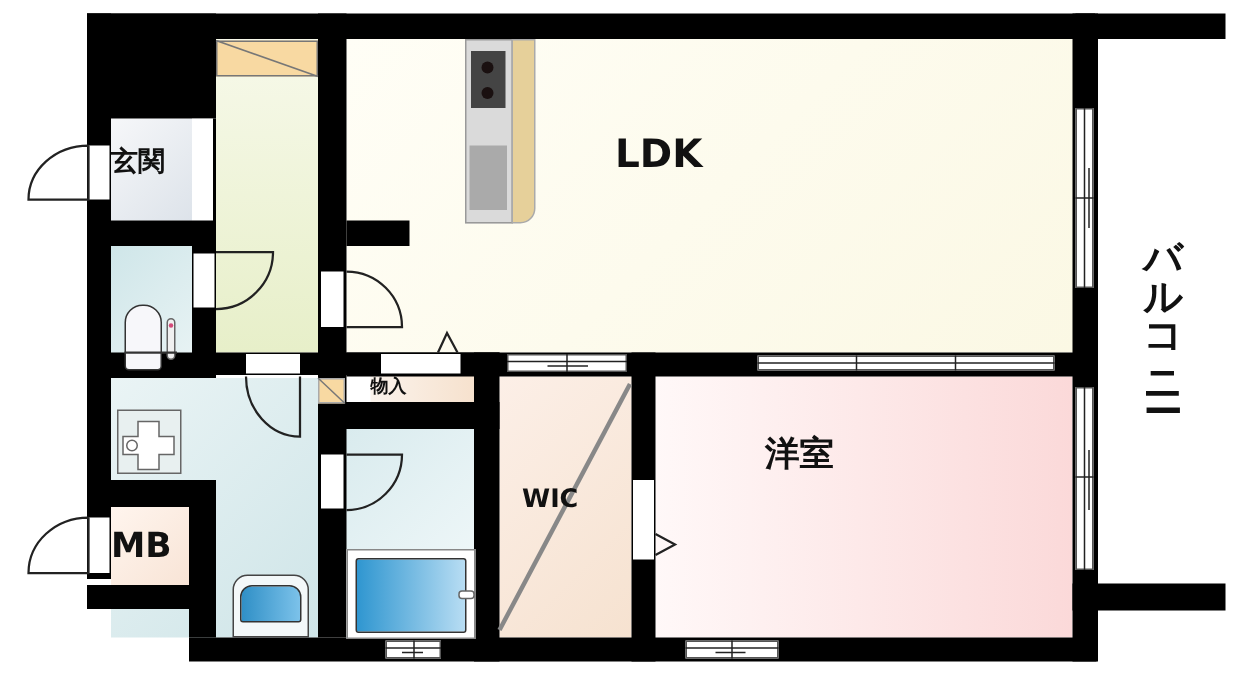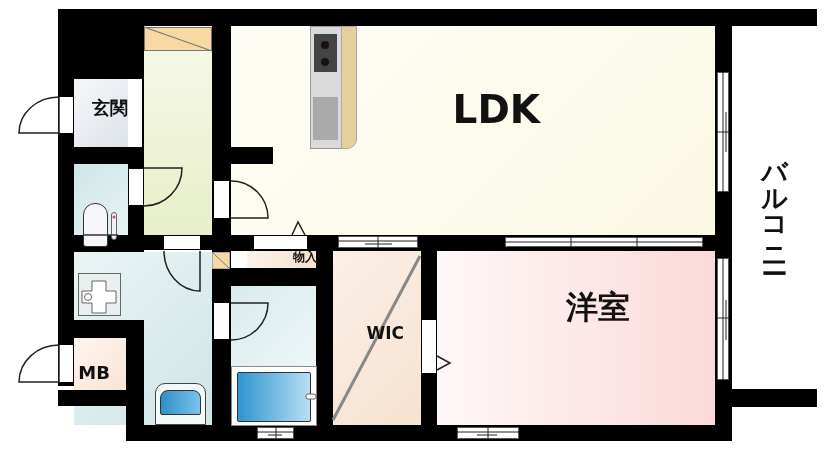--- a/index.html
+++ b/index.html
@@ -1,20 +1,20 @@
 <!DOCTYPE html>
 <html><head>
 <meta charset="utf-8">
 <style>
   html,body{margin:0;padding:0;background:#ffffff;}
   #plan{position:relative;width:825px;height:457px;overflow:hidden;background:#ffffff;font-family:"DejaVu Sans","Liberation Sans",sans-serif;}
   .abs{position:absolute;box-sizing:border-box;}
   .wall{position:absolute;background:#000;}
   .room{position:absolute;}
-  .label{position:absolute;font-weight:bold;color:#111;text-align:right;line-height:1.05;white-space:nowrap;}
+  .label{position:absolute;font-weight:bold;color:#111;text-align:left;line-height:1.05;white-space:nowrap;}
   .win{position:absolute;background:#fff;border:1px solid #555;box-sizing:border-box;}
   .door-gap{position:absolute;background:#fff;}
   svg.ov{position:absolute;left:0;top:0;}
 </style>
 </head>
 <body>
 
 <div id="plan">
 
   <div class="room" style="left:231px;top:26px;width:486px;height:209px;background:linear-gradient(135deg,#fffef6,#fbf8e4);"></div>
@@ -139,27 +139,27 @@
 
     <line x1="83" y1="235" x2="118" y2="235" stroke="#333" stroke-width="1.5"></line>
     <circle cx="114" cy="217" r="1.5" fill="#d44a7a"></circle>
 
     <path d="M92 281 L106 281 L106 291 L116 291 L116 303 L106 303 L106 313 L92 313 L92 303 L82 303 L82 291 L92 291 Z" fill="#ffffff" stroke="#666" stroke-width="1"></path>
     <circle cx="88" cy="297" r="3.5" fill="#fff" stroke="#666" stroke-width="1"></circle>
 
     <rect x="306" y="394" width="10" height="5" rx="2" fill="#fff" stroke="#666" stroke-width="1"></rect>
   </svg>
 
-  <div class="label" style="left:410px;top:90px;width:130px;font-size:39px;">
+  <div class="label" style="left:410px;top:90px;width:130px;font-size:26px;">
     <div>LDK</div>
   </div>
-  <div class="label" style="left:510px;top:291px;width:120px;font-size:32px;">
+  <div class="label" style="left:510px;top:291px;width:120px;font-size:23px;">
     <div>洋室</div>
   </div>
   <div class="label" style="left:348px;top:325px;width:56px;font-size:17px;">WIC</div>
   <div class="label" style="left:74px;top:99px;width:54px;font-size:18px;">玄関</div>
-  <div class="label" style="left:74px;top:352px;width:36px;font-size:18px;margin-top:12px;">MB</div>
+  <div class="label" style="left:74px;top:352px;width:36px;font-size:23px;">MB</div>
   <div class="label" style="left:247px;top:251px;width:70px;font-size:12px;">物入</div>
   <div class="label" style="left:752px;top:142px;width:36px;font-size:26px;line-height:1.0;white-space:normal;word-break:break-all;writing-mode:vertical-rl;">
     <span>バルコニー</span>
   </div>
 
 </div>
 
 </body></html>

